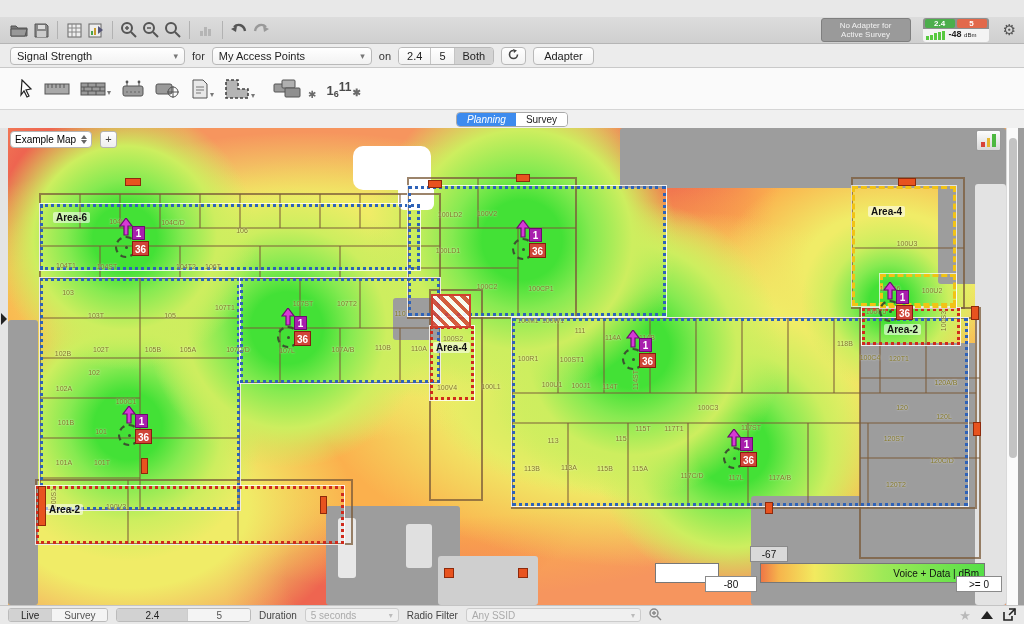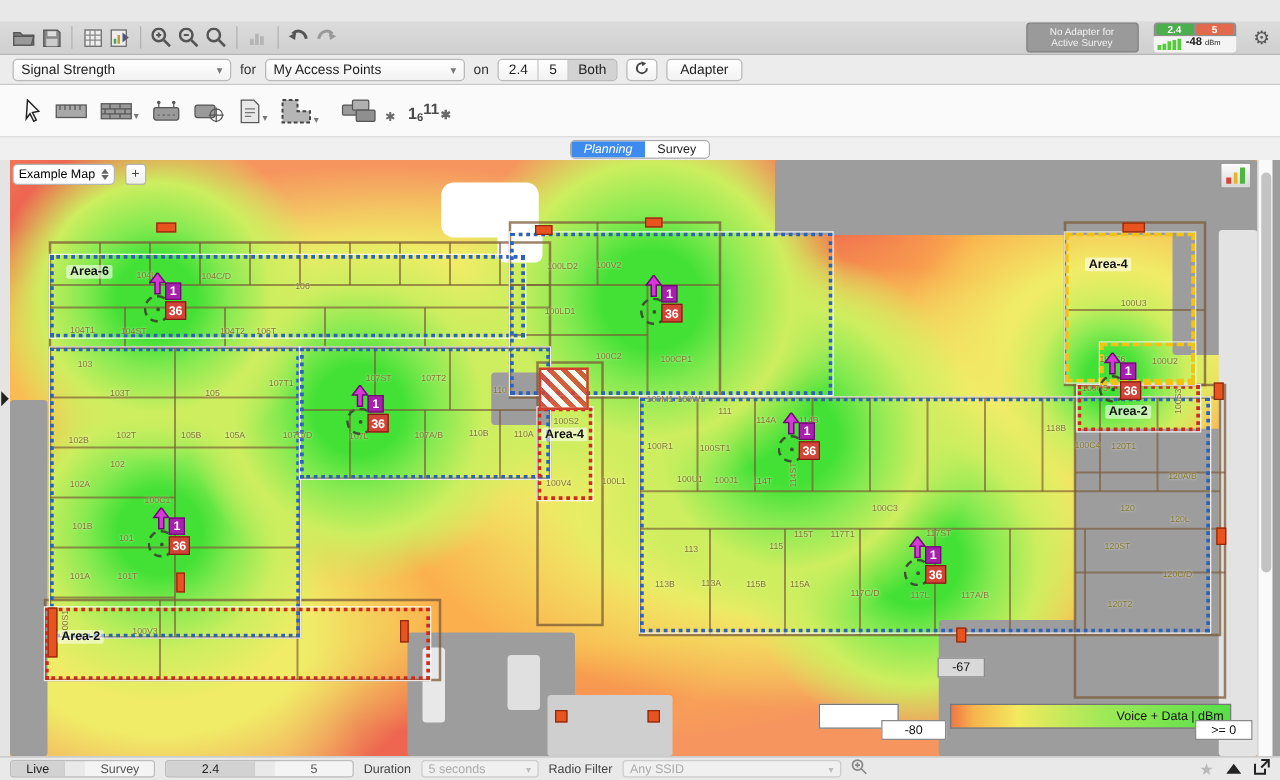--- a/index.html
+++ b/index.html
@@ -148,33 +148,33 @@
 
   
   .legend-bar { position:absolute; top:435px; height:20px; border:1px solid #777;
     font-size:10px; color:#111; }
   .legend-white { left:647px; width:64px; background:#fff; }
   .legend-grad { left:752px; width:225px;
     background:linear-gradient(90deg,#ef7746 0,#f6b44c 8%,#f2ea5f 24%,#9ee957 55%,#55df48 100%);
     display:flex; align-items:center; justify-content:flex-end; padding-right:5px; }
   .legend-tag { position:absolute; height:16px; border:1px solid #8a8a8a; font-size:10px;
     color:#111; text-align:center; line-height:15px; }
-  .tag-67  { left:742px; top:398px; width:38px; background:#d9d9d9; }
+  .tag-67  { left:742px; top:418px; width:38px; background:#d9d9d9; }
   .tag-80  { left:697px; top:448px; width:52px; background:#fff; }
   .tag-max { left:948px; top:448px; width:46px; background:#fff; }
 
   .vscroll { position:absolute; left:1006px; top:0; width:12px; height:477px; background:#fafafa;
     border-left:1px solid #d9d9d9; }
   .vthumb { position:absolute; left:2px; top:10px; width:8px; height:320px; background:#c3c3c3; border-radius:4px; }
 
   
   .statusbar { position:absolute; left:0; top:605px; width:1024px; height:19px; background:#e9e9e9;
     border-top:1px solid #c4c4c4; display:flex; align-items:center; gap:8px; padding:0 8px;
     font-size:10px; color:#444; }
-  .sseg { display:flex; height:14px; border:1px solid #bbb; border-radius:3px; overflow:hidden;gap:16px; }
+  .sseg { display:flex; height:14px; border:1px solid #bbb; border-radius:3px; overflow:hidden; }
   .sseg button { border:none; background:#f4f4f4; font-size:10px; color:#555; padding:0 12px;
     border-right:1px solid #ccc; font-family:inherit; }
   .sseg button:last-child { border-right:none; }
   .sseg button.on { background:#d2d2d2; color:#222; }
   .dselect { background:#f0f0f0; border:1px solid #ccc; border-radius:3px; height:14px;
     display:flex; align-items:center; justify-content:space-between; padding:0 5px; color:#aaa; }
   .dselect .car { font-size:8px; color:#bbb; margin-left:10px; }
   .sb-right { margin-left:auto; display:flex; align-items:center; gap:10px; }
   .star { color:#b9b9b9; font-size:13px; }
   .tri-up { width:0; height:0; border-left:6px solid transparent; border-right:6px solid transparent;

